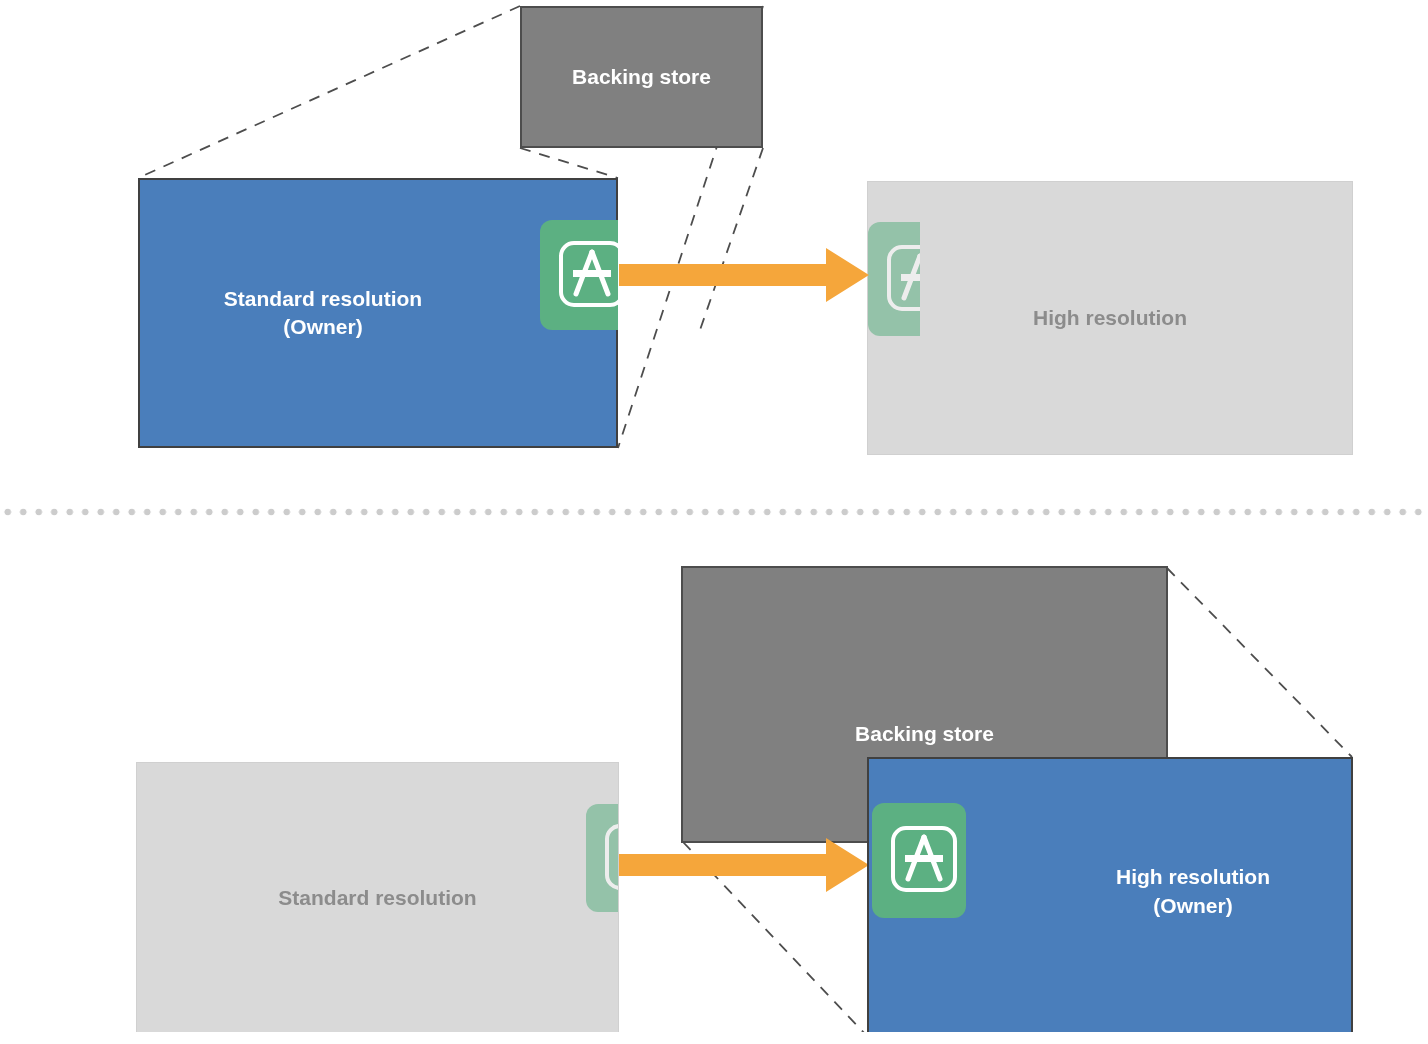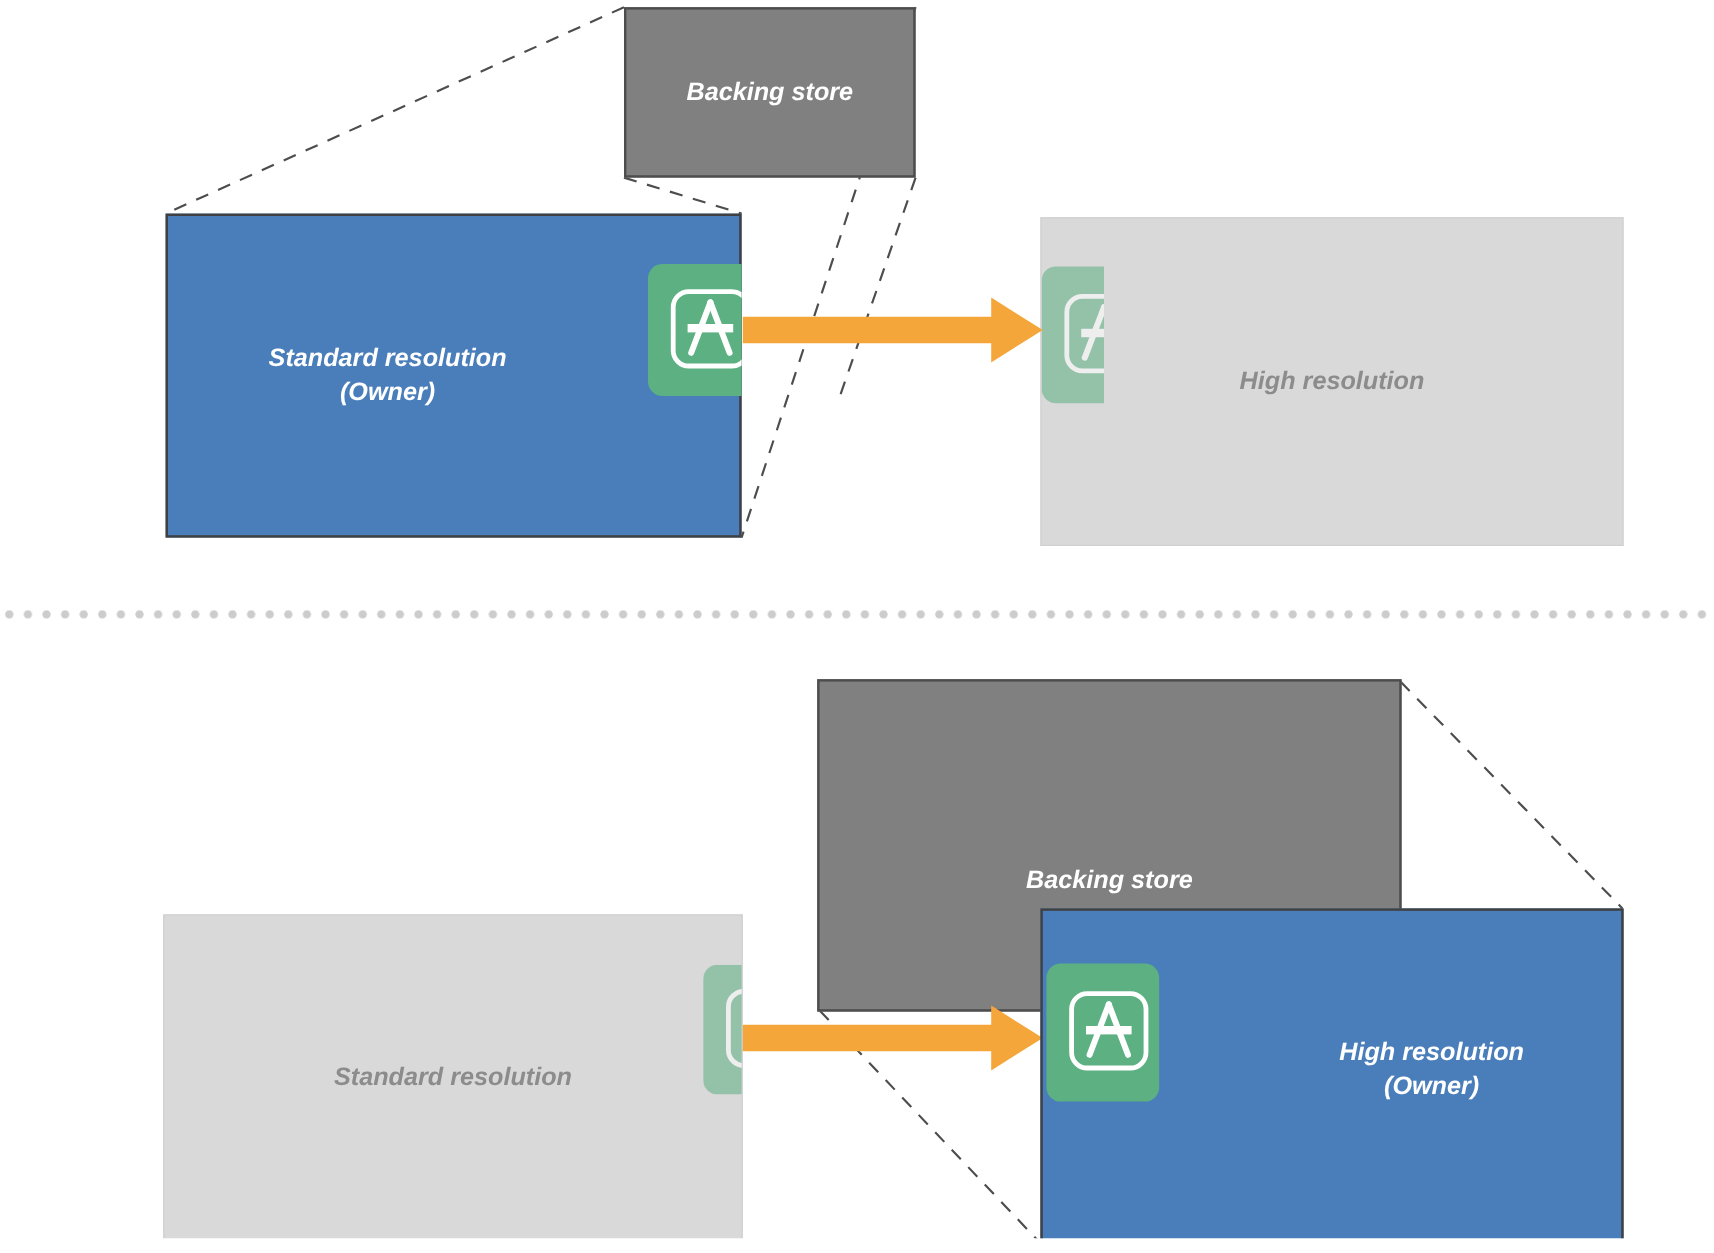--- a/index.html
+++ b/index.html
@@ -9,21 +9,20 @@
   }
   body {
     font-family: "Liberation Sans", sans-serif;
   }
   #stage {
     position: relative;
     width: 1428px;
     height: 1032px;
     background: #ffffff;
     overflow: hidden;
-    font-style: italic;
   }
   .svg-layer {
     position: absolute;
     left: 0;
     top: 0;
     width: 1428px;
     height: 1044px;
     pointer-events: none;
   }
   .box {

